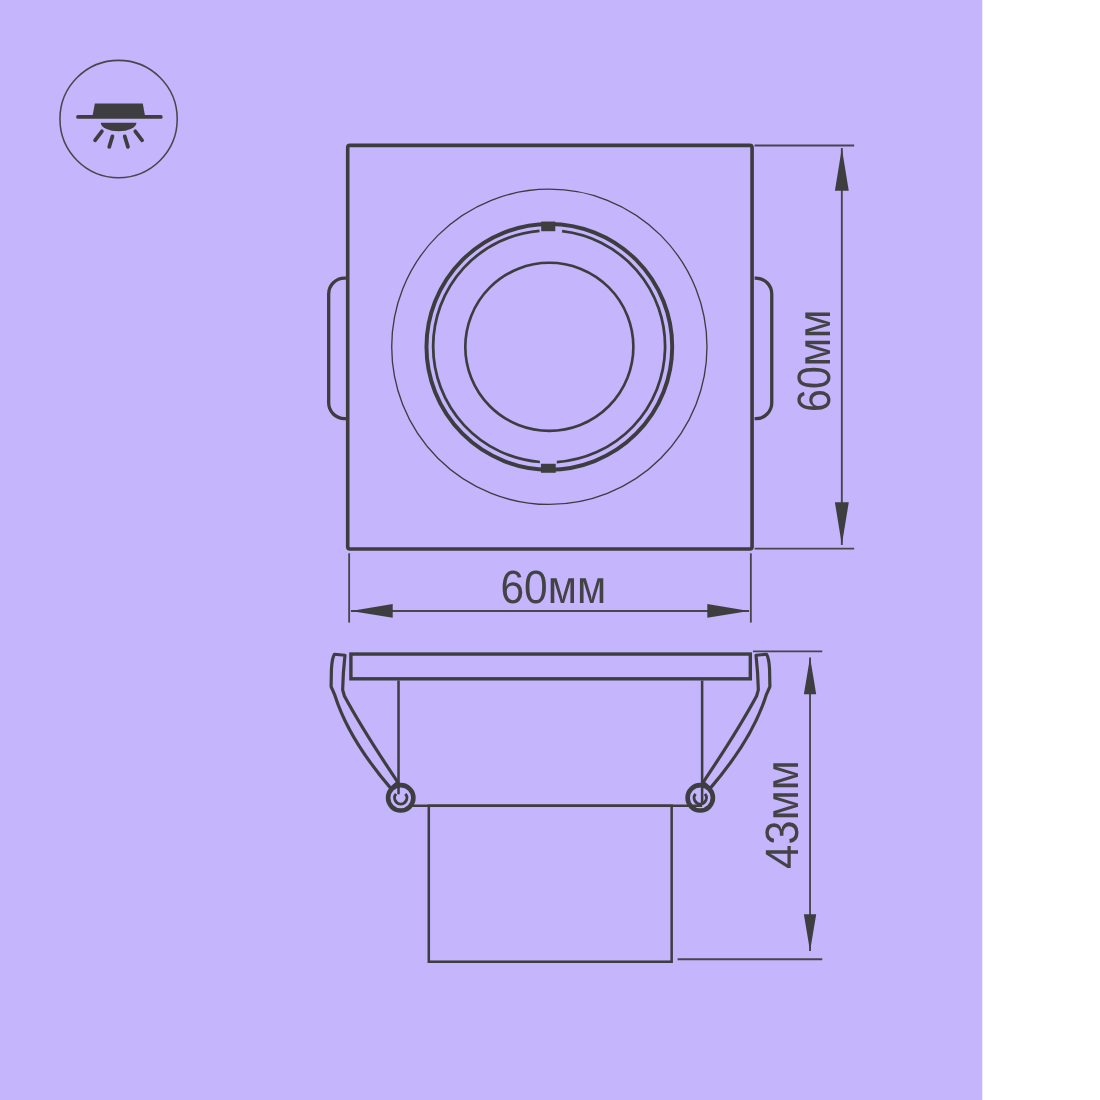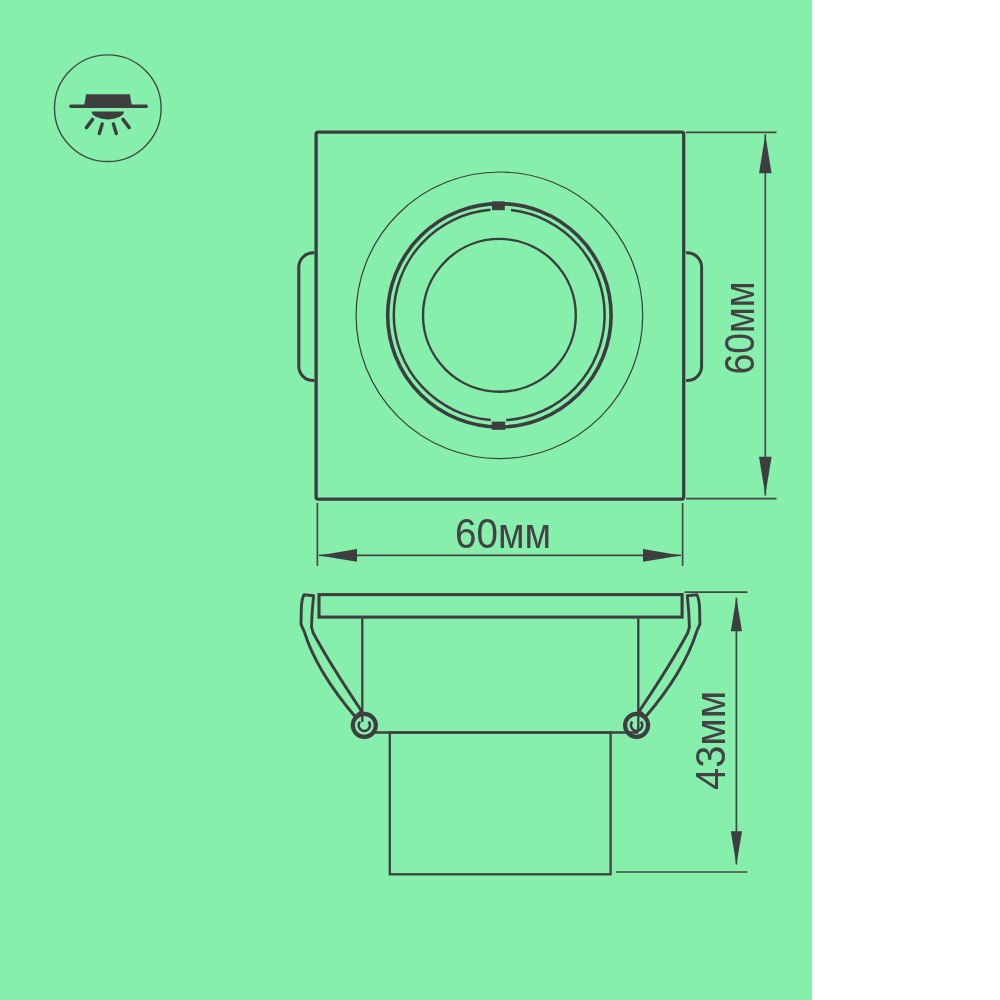--- a/index.html
+++ b/index.html
@@ -1,16 +1,16 @@
 <!DOCTYPE html>
 <html><head>
 <meta charset="utf-8">
 <style>
   html,body{margin:0;padding:0;background:#ffffff;}
-  .wrap{width:812px;height:1000px;position:relative;background:#86efac;}
+  .wrap{width:893px;height:1000px;position:relative;background:#c4b5fd;}
   svg{position:absolute;top:0;left:0;}
   text{font-family:"Liberation Sans", sans-serif;fill:#434345;}
 </style>
 </head>
 <body>
 <div class="wrap">
 <svg width="1000" height="1000" viewBox="0 0 1000 1000">
 
   <g>
     <circle cx="107.8" cy="108.2" r="53.3" fill="none" stroke="#47474a" stroke-width="1.4"></circle>

